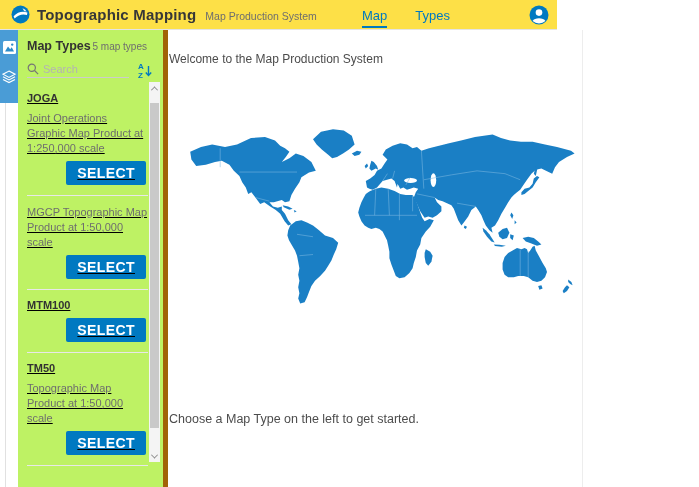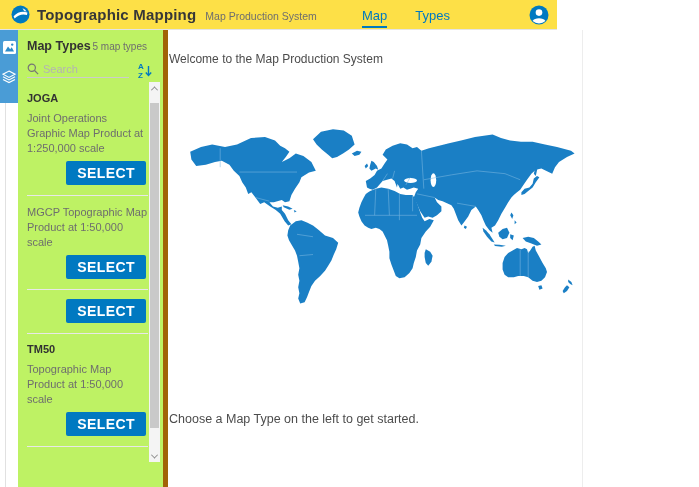--- a/index.html
+++ b/index.html
@@ -31,21 +31,21 @@
     padding:9px 16px 0 9px; }
   .sb-title { font-size:12.5px; font-weight:700; color:#323232; }
   .sb-count { font-size:10px; color:#6e6e6e; }
   .search-row { display:flex; align-items:center; margin:9px 10px 0 9px; }
   .search-wrap { display:flex; align-items:center; flex:1; border-bottom:1px solid #ccc; padding-bottom:2px; }
   .search-input { border:none; outline:none; width:76px; font-size:11px; color:#333;
     font-family:"Liberation Sans", sans-serif; margin-left:4px; background:transparent; }
   .search-input::placeholder { color:#b3b3b3; }
   .sort-icon { margin-left:8px; flex:none; cursor:pointer; }
   .list { margin:4px 0 0 9px; width:121px; }
-  .item { padding:9px 0 10px; border-bottom:1px solid #e8e8e8; }
+  .item { padding:9px 0 10px; border-bottom:1px solid #e8e8e8;text-decoration:underline; }
   .item-name { font-size:11px; font-weight:700; color:#323232; margin-bottom:7px; }
   .item-desc { font-size:11px; color:#6e6e6e; line-height:15px; margin-bottom:5px; }
   .item-btn-row { display:flex; justify-content:flex-end; margin-right:2px; }
   .select-btn { background:#0079c1; color:#fff; border:none; border-radius:2px;
     font-size:14px; font-weight:700; letter-spacing:.4px; padding:4px 11px;
     font-family:"Liberation Sans", sans-serif; cursor:pointer; }
 
   
   .scrollbar { position:absolute; right:3px; top:52px; width:11px; height:380px; background:#f4f4f4; }
   .scroll-btn { position:absolute; left:0; width:11px; height:12px; display:flex;
@@ -138,20 +138,21 @@
           <button class="select-btn">SELECT</button>
         </div>
       </div>
       <div class="item">
         <div class="item-desc">MGCP Topographic Map Product at 1:50,000 scale</div>
         <div class="item-btn-row">
           <button class="select-btn">SELECT</button>
         </div>
       </div>
       <div class="item">
+        <div class="item-name">MTM100</div>
         <div class="item-btn-row">
           <button class="select-btn">SELECT</button>
         </div>
       </div>
       <div class="item">
         <div class="item-name">TM50</div>
         <div class="item-desc">Topographic Map Product at 1:50,000 scale</div>
         <div class="item-btn-row">
           <button class="select-btn">SELECT</button>
         </div>

